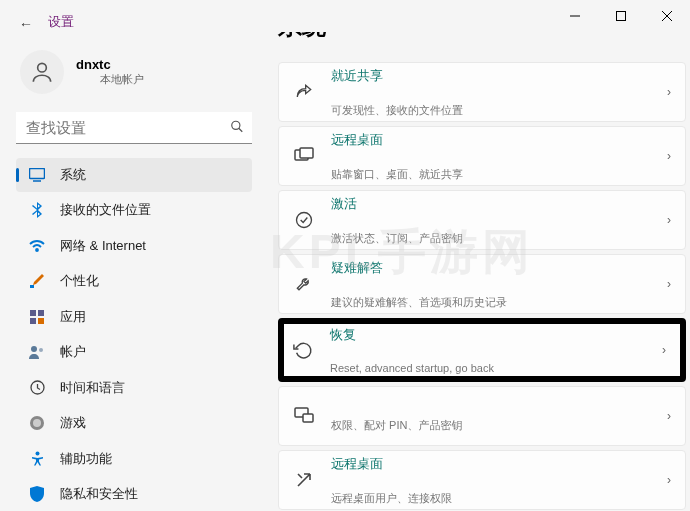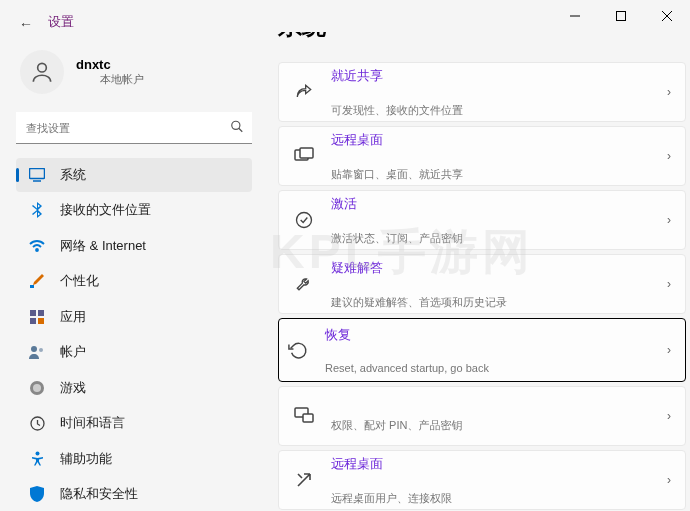--- a/index.html
+++ b/index.html
@@ -81,21 +81,21 @@
       position: relative;
       margin: 4px 0 14px 0;
     }
     .search-input {
       width: 100%;
       height: 32px;
       border: none;
       border-bottom: 1px solid #888;
       background: #fff;
       padding: 0 32px 0 10px;
-      font-size: 11px;
+      font-size: 15px;
       outline: none;
     }
     .search-icon {
       position: absolute;
       right: 8px;
       top: 50%;
       transform: translateY(-50%);
       font-size: 13px;
       color: #555;
       pointer-events: none;
@@ -159,35 +159,35 @@
       background: #fdfdfd;
       border: 1px solid #e8e8e8;
       border-radius: 4px;
       height: 60px;
       display: flex;
       align-items: center;
       padding: 0 14px;
       cursor: pointer;
     }
     .card.highlight {
-      border: 1px solid #000000;
+      border: 6px solid #000000;
       height: 64px;
       padding-left: 8px;
     }
     .card-icon {
       width: 22px;
       height: 22px;
       display: flex;
       align-items: center;
       justify-content: center;
       color: #444;
       margin-right: 16px;
     }
     .card-text { flex: 1; }
-    .card-title { font-size: 13px; color: #6d28d9; }
+    .card-title { font-size: 13px; color: #0f766e; }
     .card-sub { font-size: 11px; color: #777; margin-top: 18px; }
     .chevron { color: #666; font-size: 12px; }
     .watermark {
       position: absolute;
       top: 220px;
       left: 270px;
       font-size: 48px;
       font-weight: 700;
       color: rgba(200,200,200,0.28);
       letter-spacing: 4px;
@@ -302,38 +302,38 @@
           <svg width="16" height="14" viewBox="0 0 16 14" fill="#5b7a99">
               <circle cx="5" cy="4" r="3"></circle>
               <path d="M0 14c0-3 2-5 5-5s5 2 5 5z"></path>
               <circle cx="12" cy="5" r="2" opacity="0.6"></circle>
             </svg>
         </span>
         <span>帐户</span>
       </div>
       <div class="nav-item">
         <span class="nav-icon">
+          <svg width="15" height="15" viewBox="0 0 15 15" fill="none" stroke="#444" stroke-width="1.3">
+              <circle cx="7.5" cy="7.5" r="6.5"></circle>
+              <path d="M7.5 4v4l2.5 1.5"></path>
+            </svg>
+        </span>
+        <span>时间和语言</span>
+      </div>
+      <div class="nav-item">
+        <span class="nav-icon">
           <svg width="16" height="16" viewBox="0 0 16 16">
               <circle cx="8" cy="8" r="7" fill="#888"></circle>
               <circle cx="8" cy="8" r="4" fill="#ccc"></circle>
             </svg>
         </span>
         <span>游戏</span>
       </div>
       <div class="nav-item">
         <span class="nav-icon">
-          <svg width="15" height="15" viewBox="0 0 15 15" fill="none" stroke="#444" stroke-width="1.3">
-              <circle cx="7.5" cy="7.5" r="6.5"></circle>
-              <path d="M7.5 4v4l2.5 1.5"></path>
-            </svg>
-        </span>
-        <span>时间和语言</span>
-      </div>
-      <div class="nav-item">
-        <span class="nav-icon">
           <svg width="15" height="15" viewBox="0 0 15 15" fill="#0078d4">
               <circle cx="7.5" cy="2.5" r="2"></circle>
               <path d="M2 6l5.5 1 5.5-1v1.5l-4 1v2l2 4h-1.5l-2-3.5-2 3.5H4l2-4v-2l-4-1z"></path>
             </svg>
         </span>
         <span>辅助功能</span>
       </div>
       <div class="nav-item">
         <span class="nav-icon">
           <svg width="14" height="16" viewBox="0 0 14 16" fill="#0078d4">

